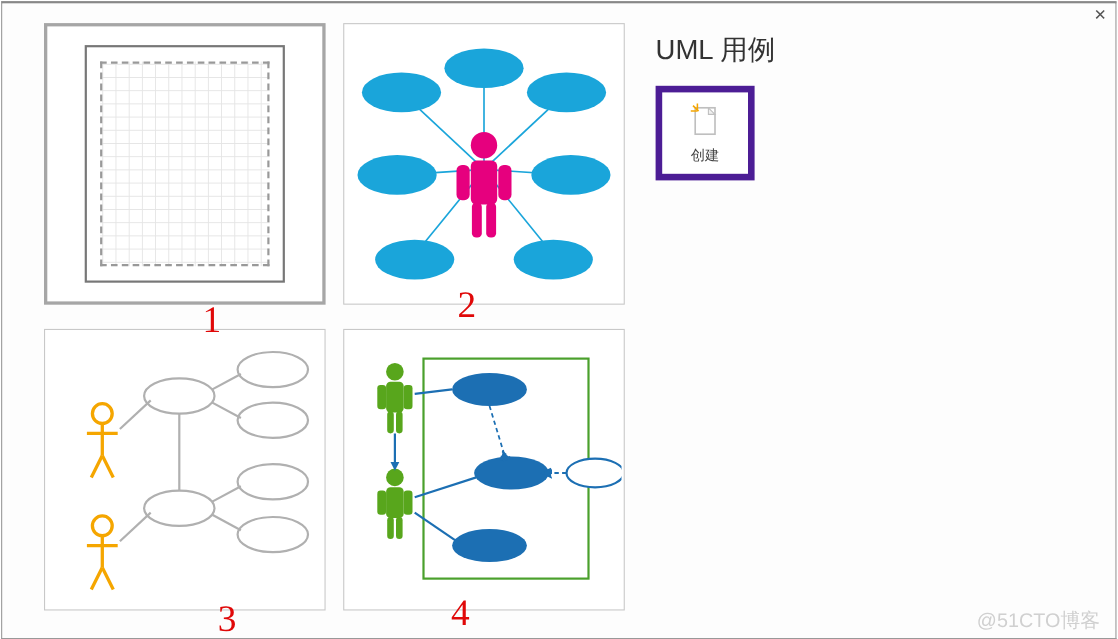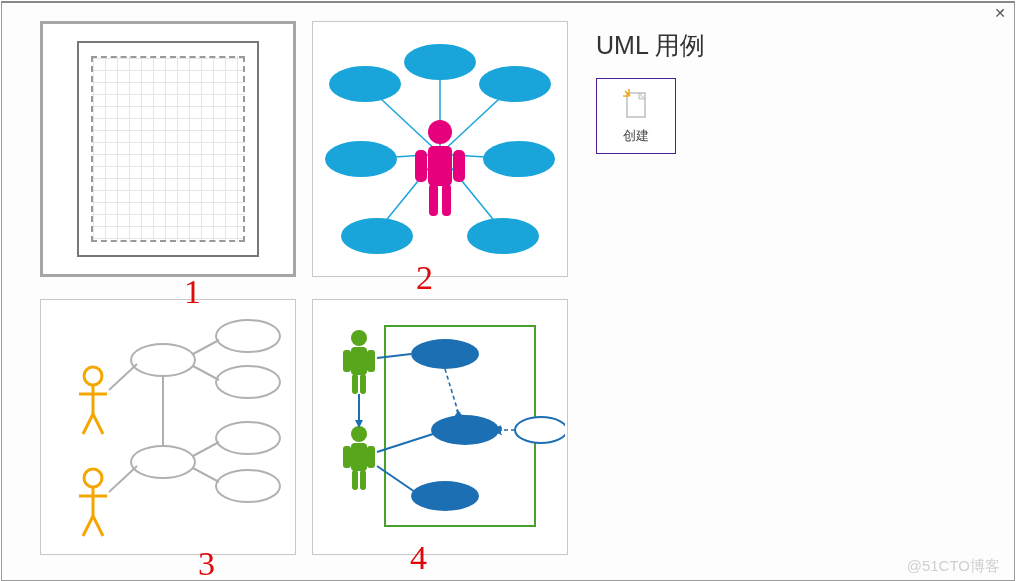--- a/index.html
+++ b/index.html
@@ -5,24 +5,24 @@
   html,body{margin:0;padding:0;width:1016px;height:581px;font-family:"Microsoft YaHei","Segoe UI",sans-serif;background:#fff;overflow:hidden}
   .window{position:relative;width:1012px;height:577px;border:1px solid #999;border-top:2px solid #888;margin:1px;background:#fdfdfd}
   .close-icon{position:absolute;top:0;right:2px;font-size:14px;color:#555;cursor:pointer;padding:2px 6px}
   .content{display:flex;padding:18px 12px 0 38px;gap:18px}
   .templates{display:grid;grid-template-columns:258px 258px;grid-template-rows:258px 258px;gap:20px 14px}
   .tile{width:254px;height:254px;border:1px solid #c8c8c8;background:#fff;cursor:pointer;position:relative;display:flex;align-items:center;justify-content:center}
   .tile.selected{border:3px solid #a6a6a6;width:250px;height:250px}
   .side{flex:1;padding:8px 20px 0 8px}
   .title{font-size:25px;color:#333;font-weight:400;margin:0 0 16px 0}
   .desc{font-size:14px;color:#444;line-height:1.55;margin:0 0 30px 0}
-  .create-btn{display:inline-flex;flex-direction:column;align-items:center;justify-content:center;width:78px;height:74px;border:1px solid #4c1d95;background:#fff;cursor:pointer;gap:6px}
+  .create-btn{display:inline-flex;flex-direction:column;align-items:center;justify-content:center;width:78px;height:74px;border:6px solid #4c1d95;background:#fff;cursor:pointer;gap:6px}
   .create-btn .lbl{font-size:13px;color:#444}
   .hand{position:absolute;font-family:"Comic Sans MS",cursive;font-size:34px;color:#e00808;pointer-events:none;z-index:5}
-  .watermark{position:absolute;right:14px;bottom:4px;font-size:15px;color:#d0d0d0}
+  .watermark{position:absolute;right:14px;bottom:4px;font-size:18px;color:#d0d0d0}
   
   .grid-frame{width:178px;height:212px;border:2px solid #777;background:#fff;display:flex;align-items:center;justify-content:center}
   .grid-inner{width:150px;height:182px;border:2px dashed #999;background-image:linear-gradient(#e5e5e5 1px,transparent 1px),linear-gradient(90deg,#e5e5e5 1px,transparent 1px);background-size:12px 12px}
 </style>
 </head>
 <body>
 
 <div class="window">
   <span class="close-icon">✕</span>
 

